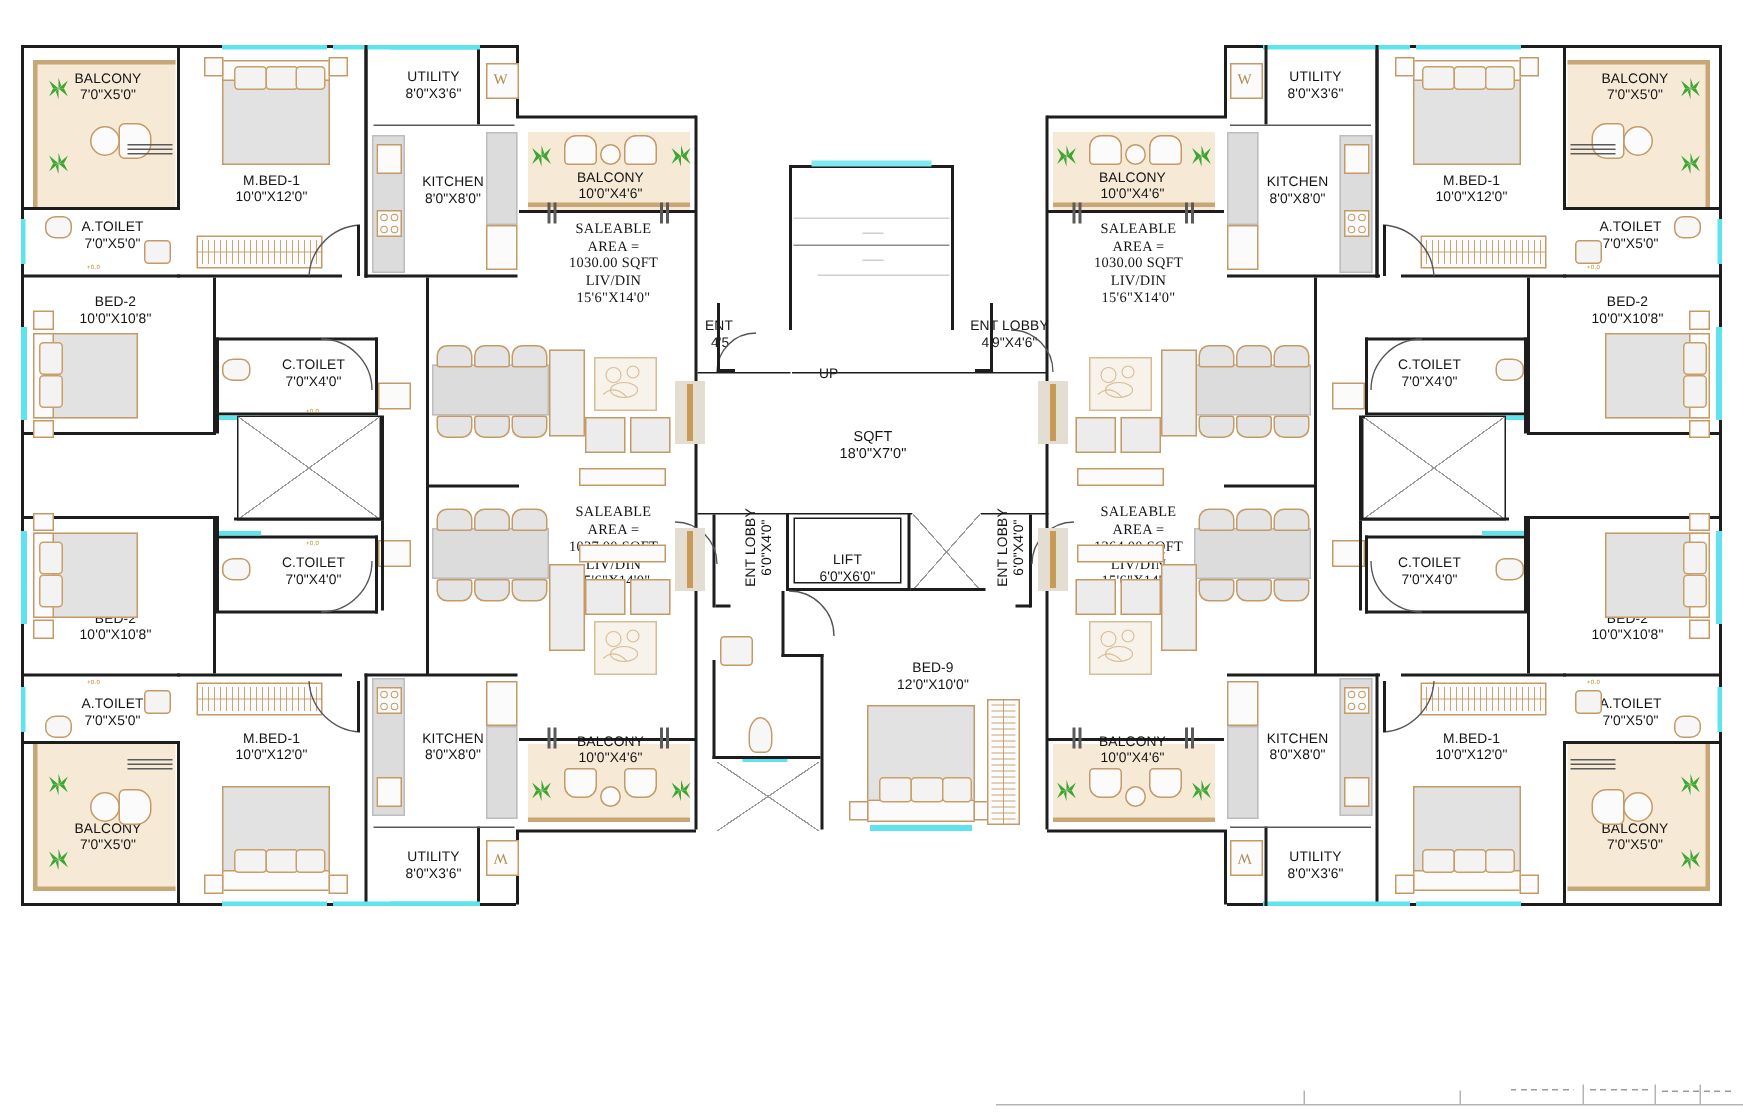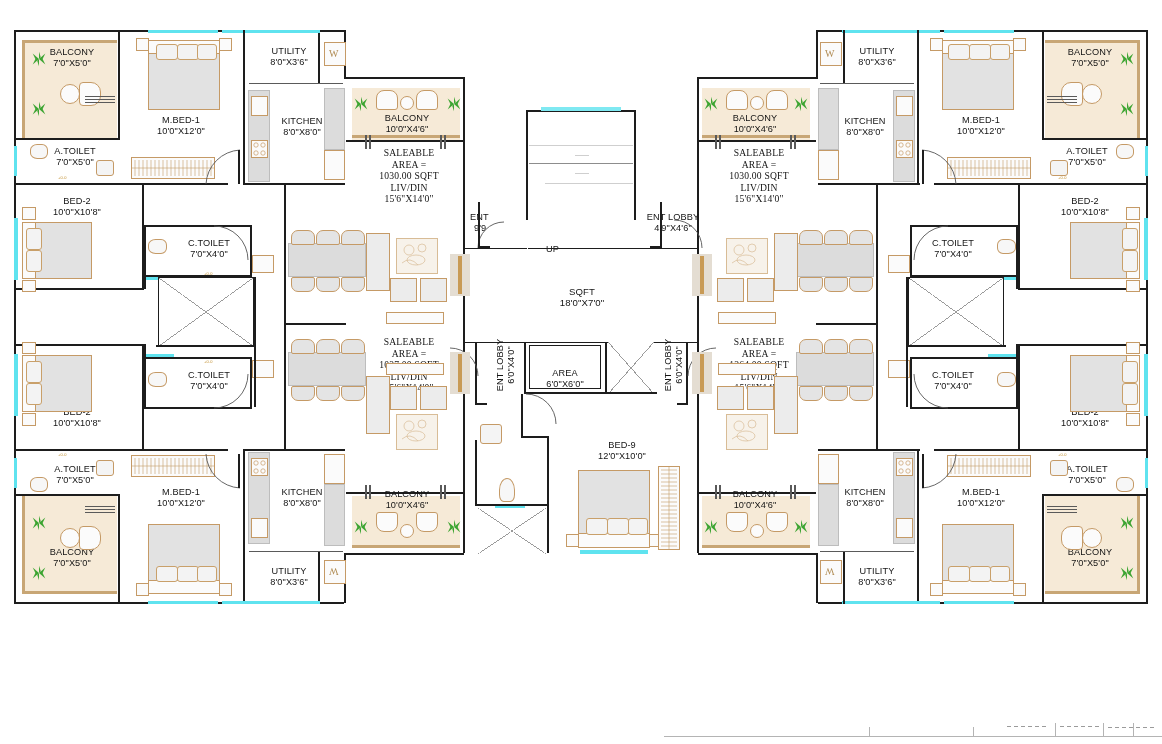--- a/index.html
+++ b/index.html
@@ -526,21 +526,21 @@
   <div class="abs wall" style="left:528px;top:248px;width:62px;height:1px;"></div>
   <div class="abs wall" style="left:590px;top:248px;width:108px;height:1px;"></div>
   <div class="abs wall" style="left:465px;top:342px;width:234px;height:1px;"></div>
   <div class="lbl" style="left:546px;top:286px;width:72px;font-size:9.6px;">
     <span class="n">SQFT</span>
     <span class="d">18'0"X7'0"</span>
   </div>
 
   <div class="lbl" style="left:470px;top:212px;width:42px;text-align:left;">
     <span class="n">ENT</span>
-    <span class="d" style="padding-left:4px;">9'9</span>
+    <span class="d" style="padding-left:4px;">4'5</span>
   </div>
   <div class="door" style="left:478px;top:222px;">
       <svg width="28" height="26">
         <path d="M0 26 A26 26 0 0 1 26 0" fill="none" stroke="#555" stroke-width="0.9"></path>
       </svg>
     </div>
   <div class="abs wall" style="left:478px;top:202px;width:2px;height:46px;"></div>
   <div class="abs wall" style="left:478px;top:246px;width:12px;height:2px;"></div>
 
   <div class="lbl" style="left:634px;top:212px;width:78px;">
@@ -576,21 +576,21 @@
       <svg width="30" height="30">
         <path d="M28 0 A28 28 0 0 0 0 28" fill="none" stroke="#555" stroke-width="0.9"></path>
       </svg>
     </div>
 
   <div class="abs wall" style="left:524px;top:342px;width:2px;height:52px;"></div>
   <div class="abs wall" style="left:605px;top:342px;width:2px;height:52px;"></div>
   <div class="abs wall" style="left:524px;top:392px;width:83px;height:2px;"></div>
   <div class="abs" style="left:529px;top:345px;width:72px;height:44px;border:1px solid #1d1d1d;"></div>
   <div class="lbl" style="left:532px;top:368px;width:66px;">
-    <span class="n">AREA</span>
+    <span class="n">LIFT</span>
     <span class="d">6'0"X6'0"</span>
   </div>
   <div class="void abs" style="left:608px;top:342px;width:46px;height:52px;border:none;"></div>
   <div class="abs wall" style="left:607px;top:392px;width:50px;height:2px;"></div>
 
   <div class="abs wall" style="left:521px;top:394px;width:2px;height:44px;"></div>
   <div class="abs wall" style="left:521px;top:436px;width:28px;height:2px;"></div>
   <div class="abs wall" style="left:547px;top:436px;width:2px;height:117px;"></div>
   <div class="lbl" style="left:586px;top:440px;width:72px;">
     <span class="n">BED-9</span>

